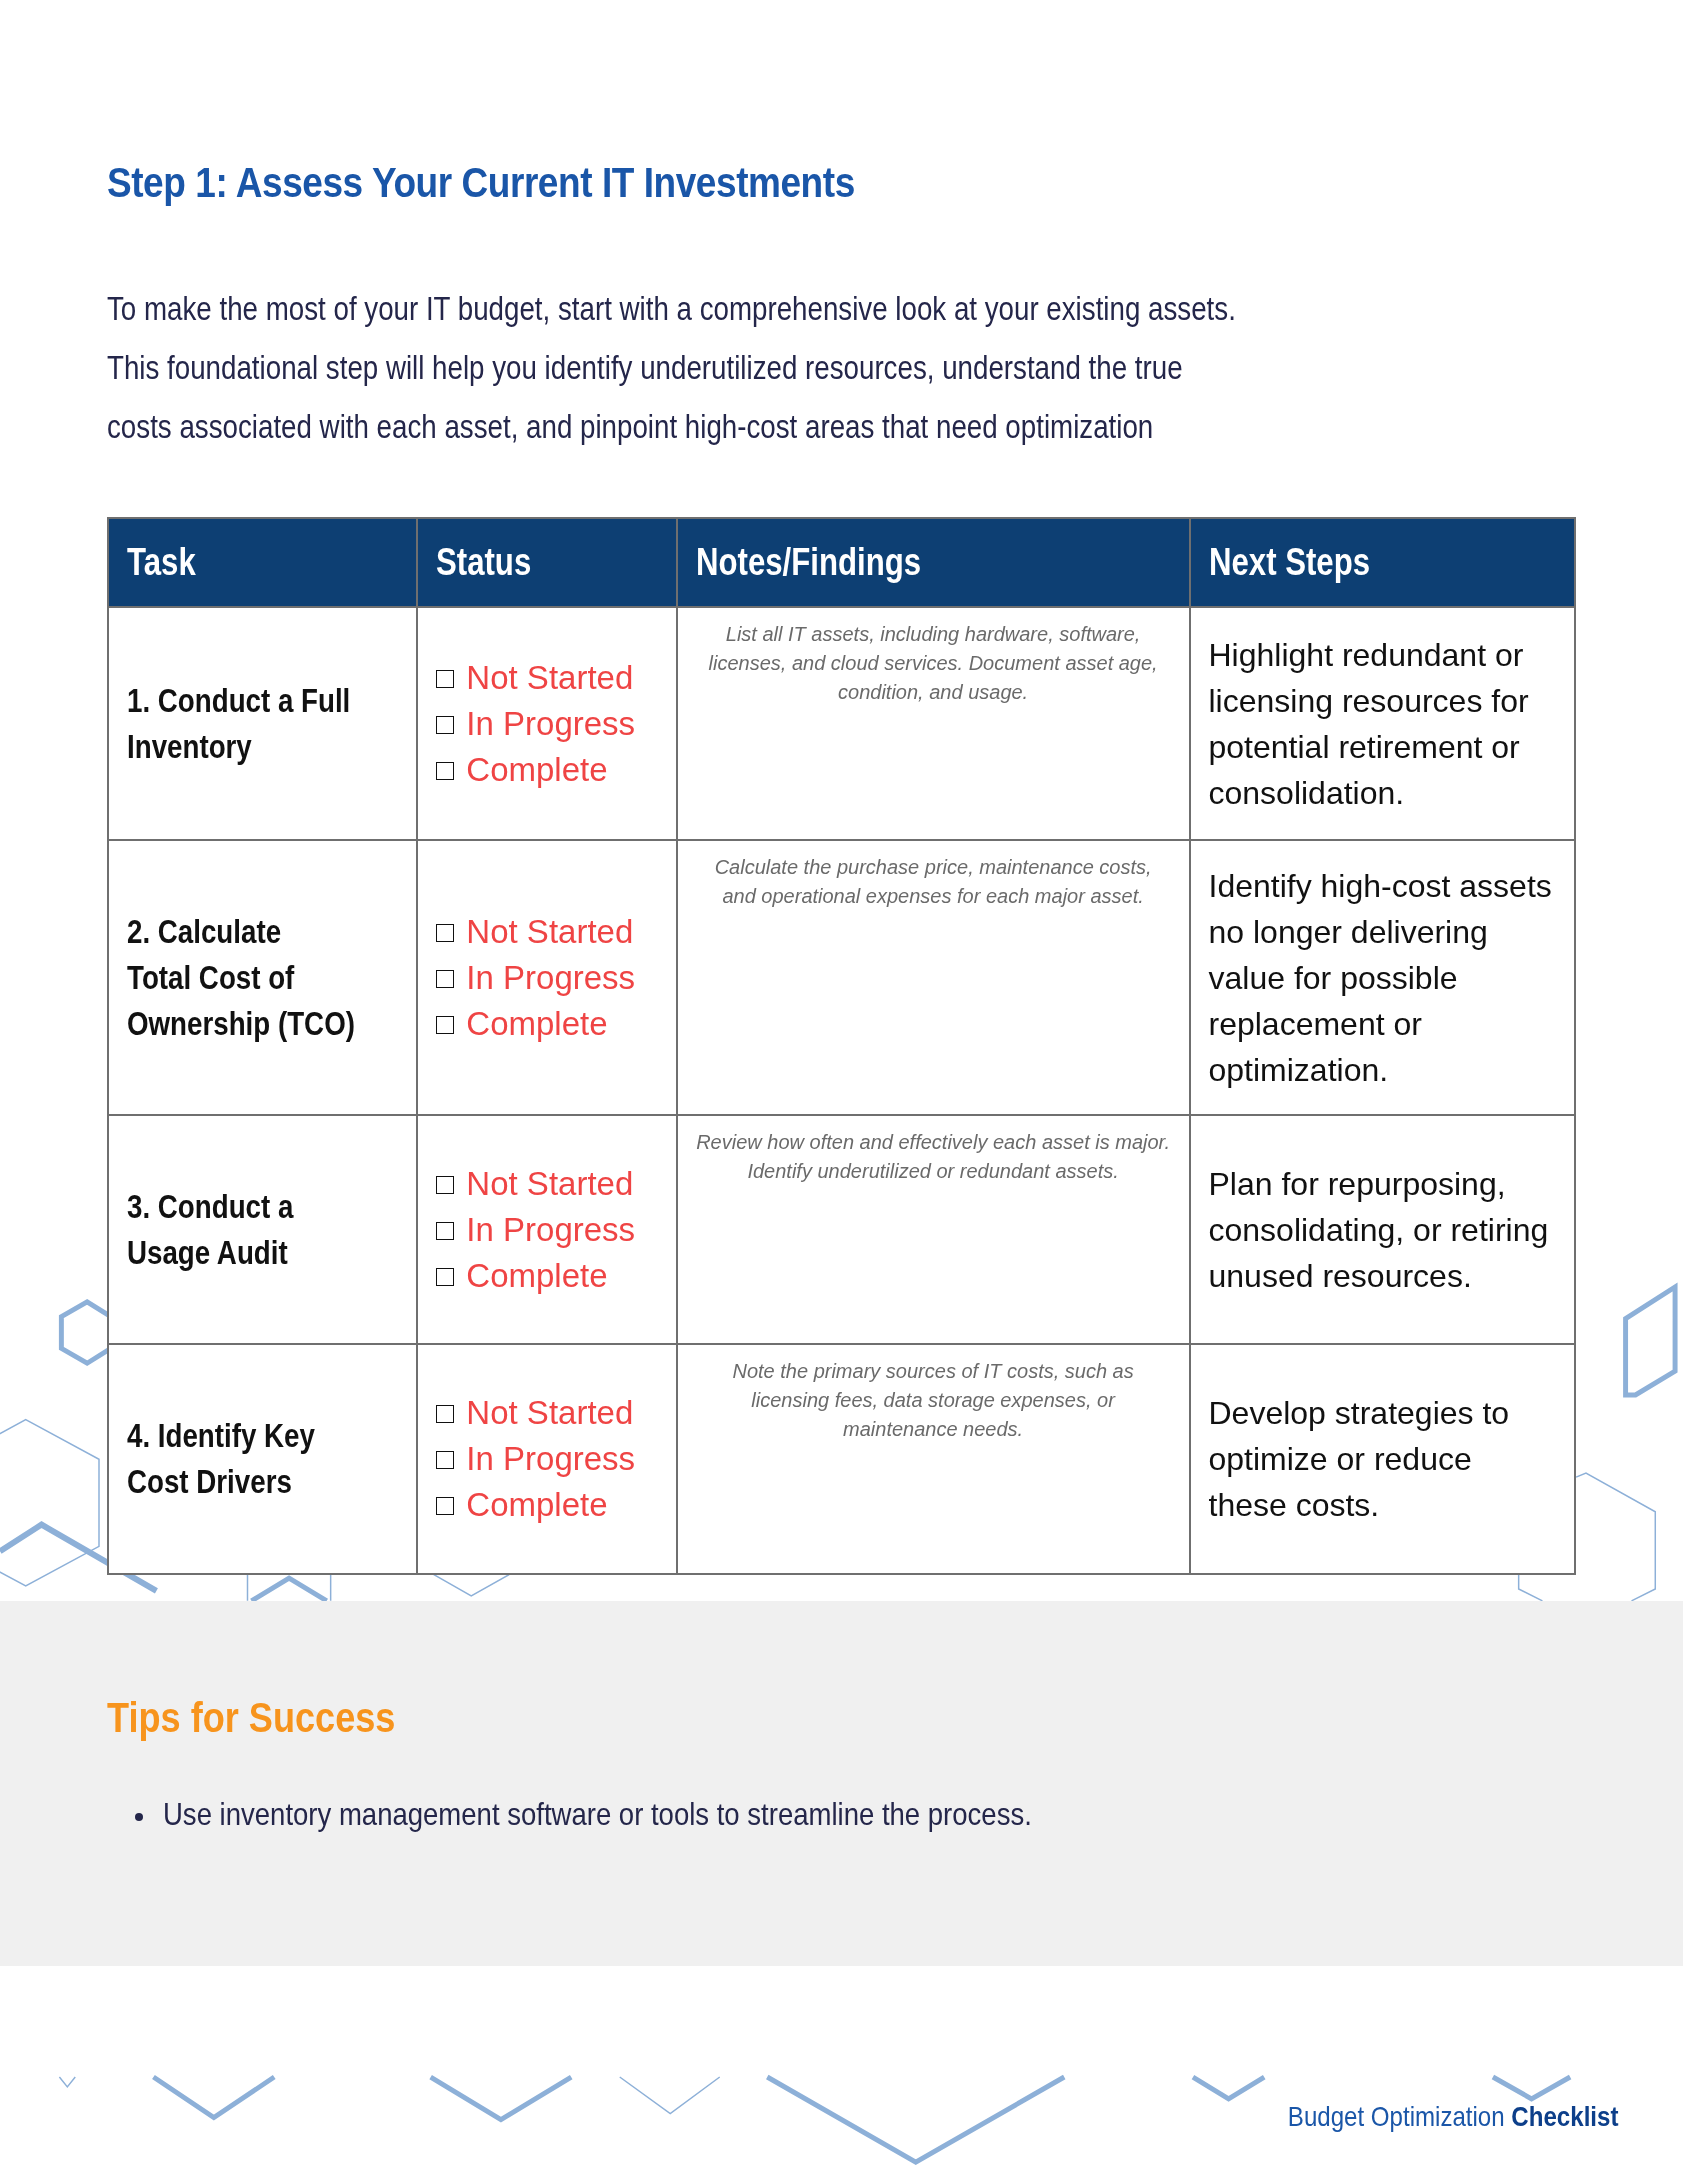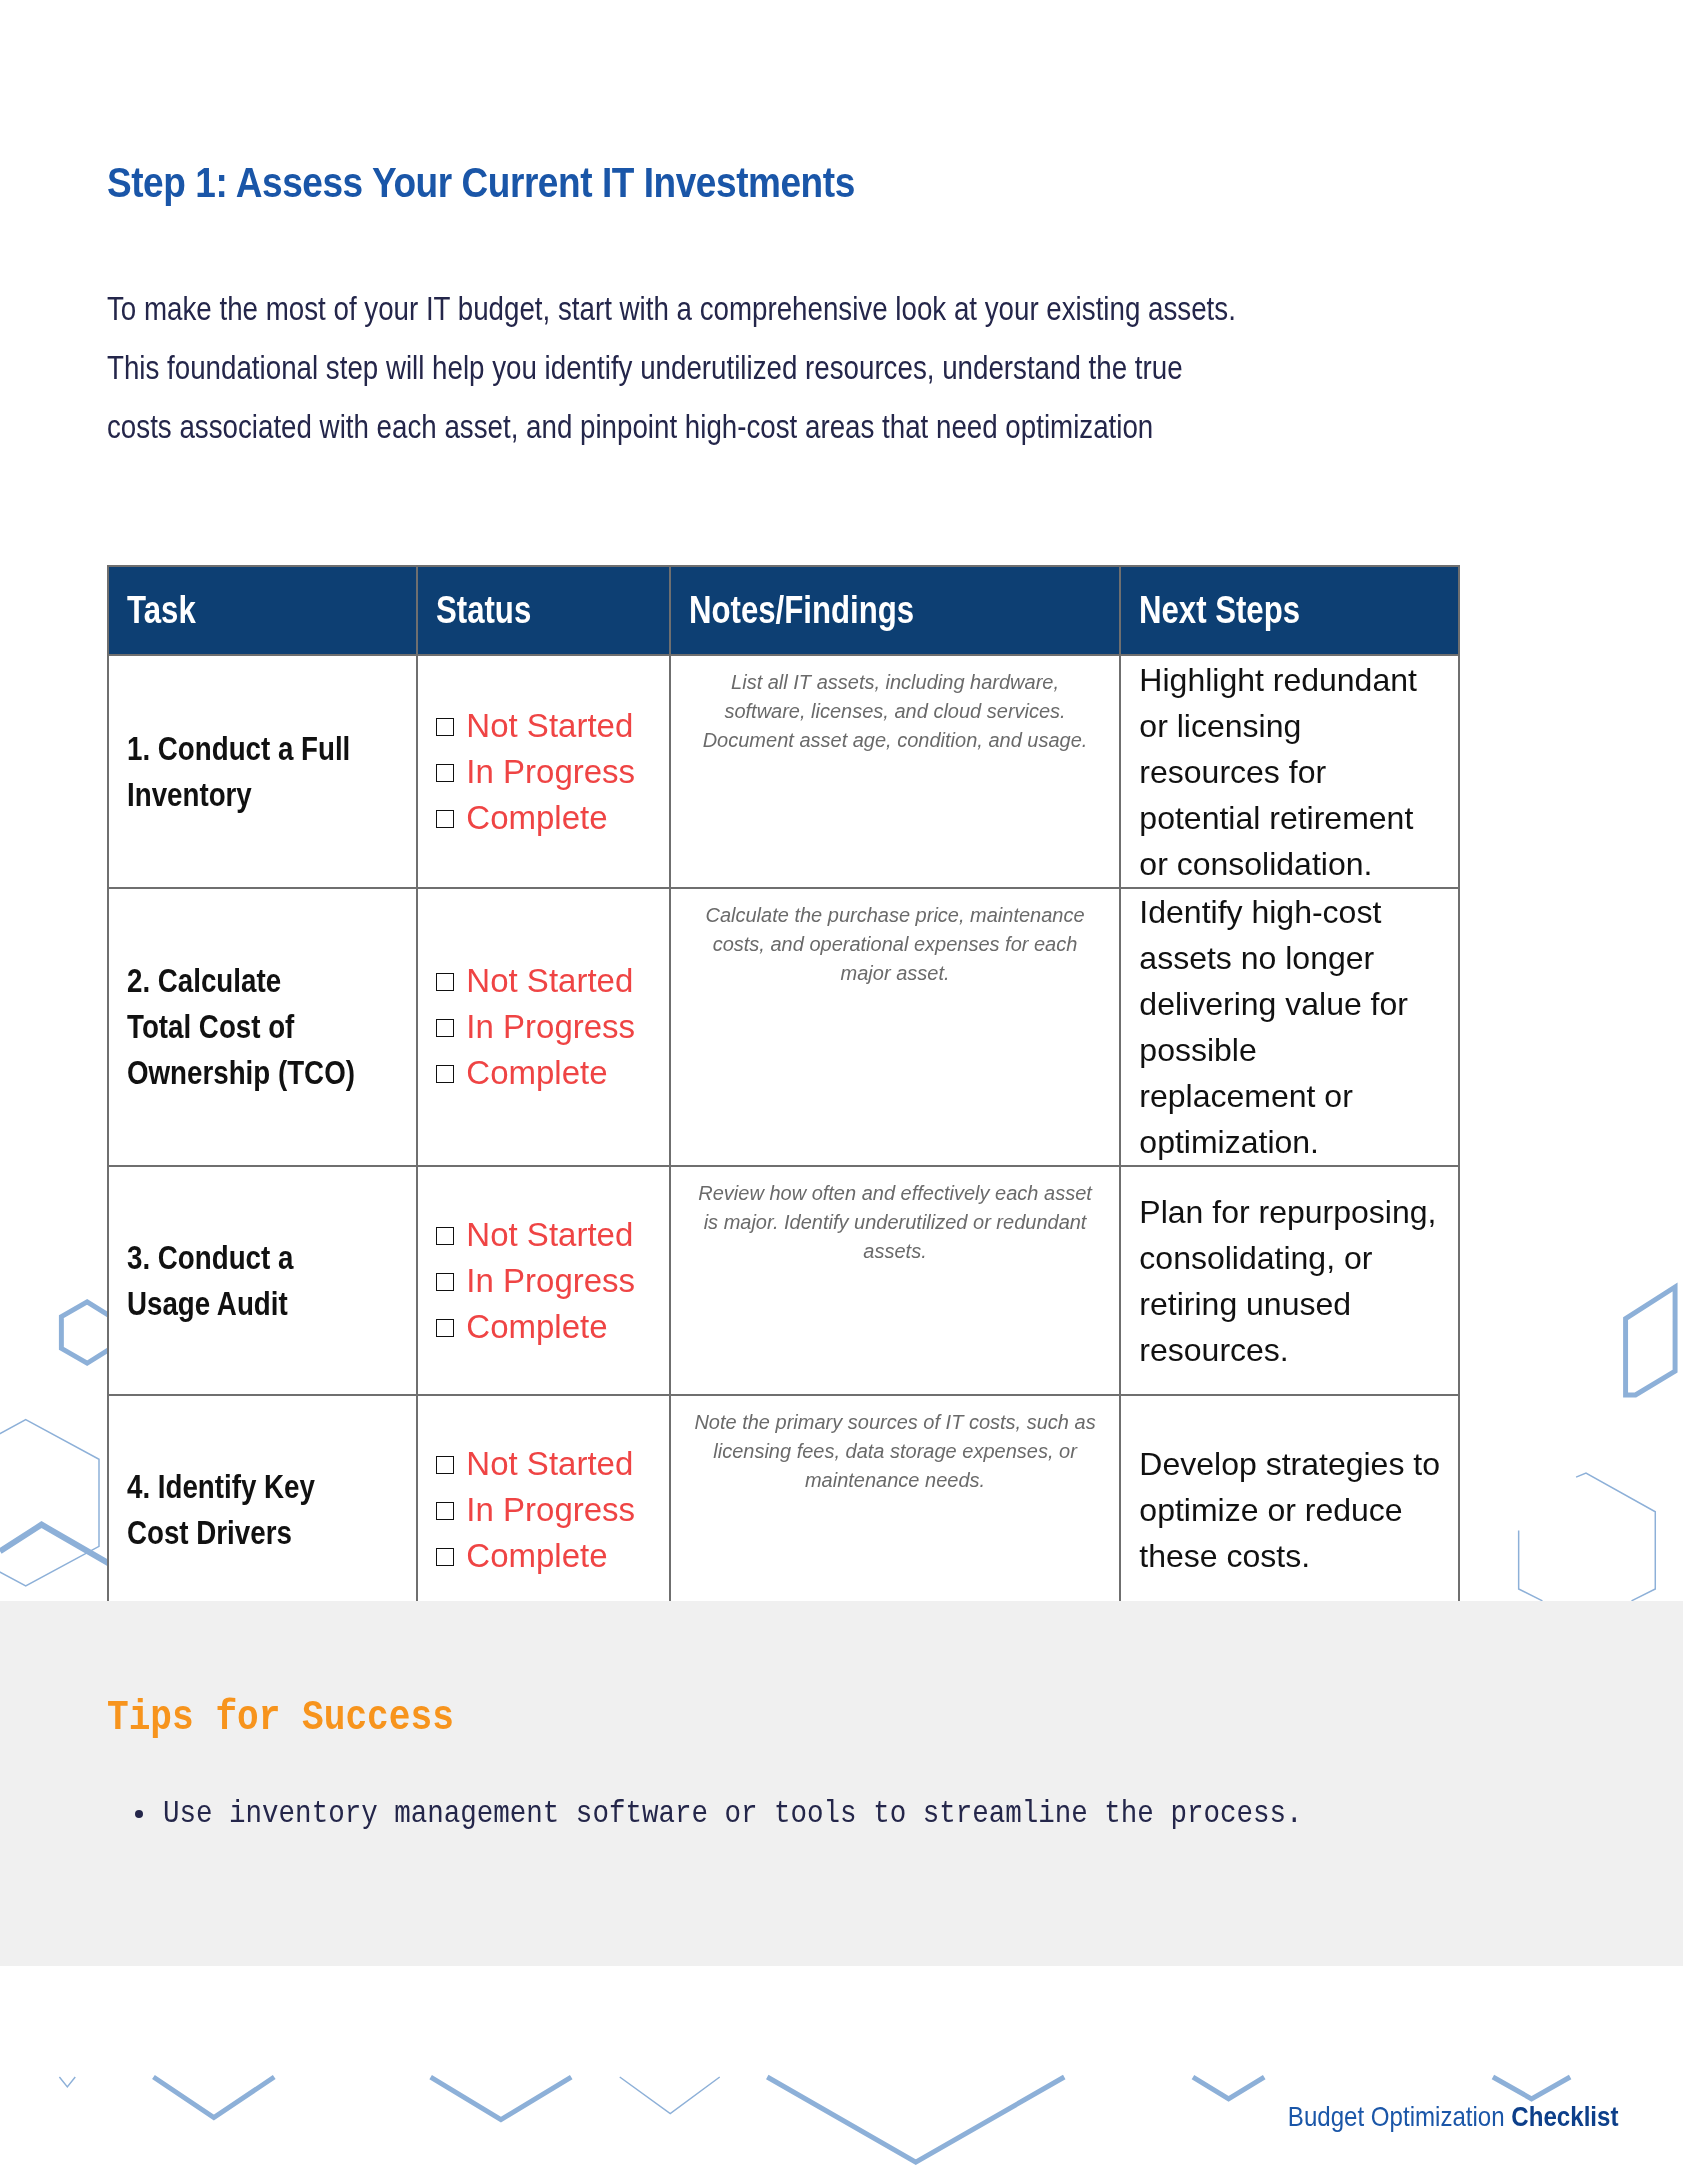--- a/index.html
+++ b/index.html
@@ -4,35 +4,35 @@
 <style>
   html, body { margin:0; padding:0; }
   body { width:1683px; height:2178px; position:relative; background:#ffffff; overflow:hidden;
          font-family:"Liberation Sans", sans-serif; }
   .deco { position:absolute; left:0; top:0; width:1683px; height:2178px; pointer-events:none; }
   .title { position:absolute; left:107px; top:158px; margin:0; font-size:43px; font-weight:bold;
            color:#1a56a8; letter-spacing:-0.5px; transform:scaleX(0.86); transform-origin:left top; white-space:nowrap; }
   .intro { position:absolute; left:107px; top:279px; width:1485px; margin:0; }
   .intro p { margin:0; font-size:33px; line-height:59px; color:#24264a; white-space:nowrap;
              transform:scaleX(0.84); transform-origin:left top; }
-  table.checklist { position:absolute; left:107px; top:517px; width:1353px; border-collapse:collapse; background:#fff;margin-top:48px; }
+  table.checklist { position:absolute; left:107px; top:517px; width:1469px; border-collapse:collapse; background:#fff; }
   table.checklist th, table.checklist td { border:2.5px solid #6f6f6f; }
   table.checklist th { background:#0d3f73; color:#fff; text-align:left; height:87px; padding:0 18px;
                        font-size:38px; font-weight:bold; vertical-align:middle; }
   table.checklist th span { display:inline-block; transform:scaleX(0.82); transform-origin:left center; white-space:nowrap; }
   td { vertical-align:middle; padding:0 18px; }
   .c1 { width:240px; } .c2 { width:224px; } .c3 { width:498px; } .c4 { width:365px; }
   .task { font-size:33px; font-weight:bold; color:#111; line-height:46px; }
   .task span { display:block; transform:scaleX(0.84); transform-origin:left center; white-space:nowrap; }
   .status div { font-size:33px; color:#ef4444; line-height:46px; white-space:nowrap; }
   .status .box { display:inline-block; width:16px; height:16px; border:1.5px solid #111; margin-right:12px; vertical-align:1px; }
   .notes { vertical-align:top; padding-top:12px; text-align:center; font-style:italic; color:#6a6a6a; font-size:20px; line-height:29px; }
   .next { font-size:32px; color:#111; line-height:46px; }
   .r1 td { height:219px; } .r2 td { height:261px; } .r3 td { height:215px; } .r4 td { height:216px; }
-  .tips { position:absolute; left:0; top:1601px; width:1683px; height:365px; background:#f0f0f0;font-family:Liberation Mono, monospace; }
+  .tips { position:absolute; left:0; top:1601px; width:1683px; height:365px; background:#f0f0f0; }
   .tips h2 { position:absolute; left:107px; top:92px; margin:0; font-size:43px; color:#f7941d; font-weight:bold;
              transform:scaleX(0.84); transform-origin:left top; white-space:nowrap; }
   .tips ul { position:absolute; left:107px; top:190px; margin:0; padding:0; list-style:none; }
   .tips li { font-size:32px; line-height:46px; color:#24264a; white-space:nowrap; }
   .tips li .dot { display:inline-block; width:8px; height:8px; border-radius:50%; background:#24264a; margin:0 20px 0 28px; vertical-align:middle; }
   .tips li .txt { display:inline-block; transform:scaleX(0.86); transform-origin:left center; }
   .footer { position:absolute; right:65px; top:2101px; font-size:28px; color:#1a56a8; white-space:nowrap;
             transform:scaleX(0.86); transform-origin:right top; }
   .footer b { color:#0d3f8a; }
 </style>

